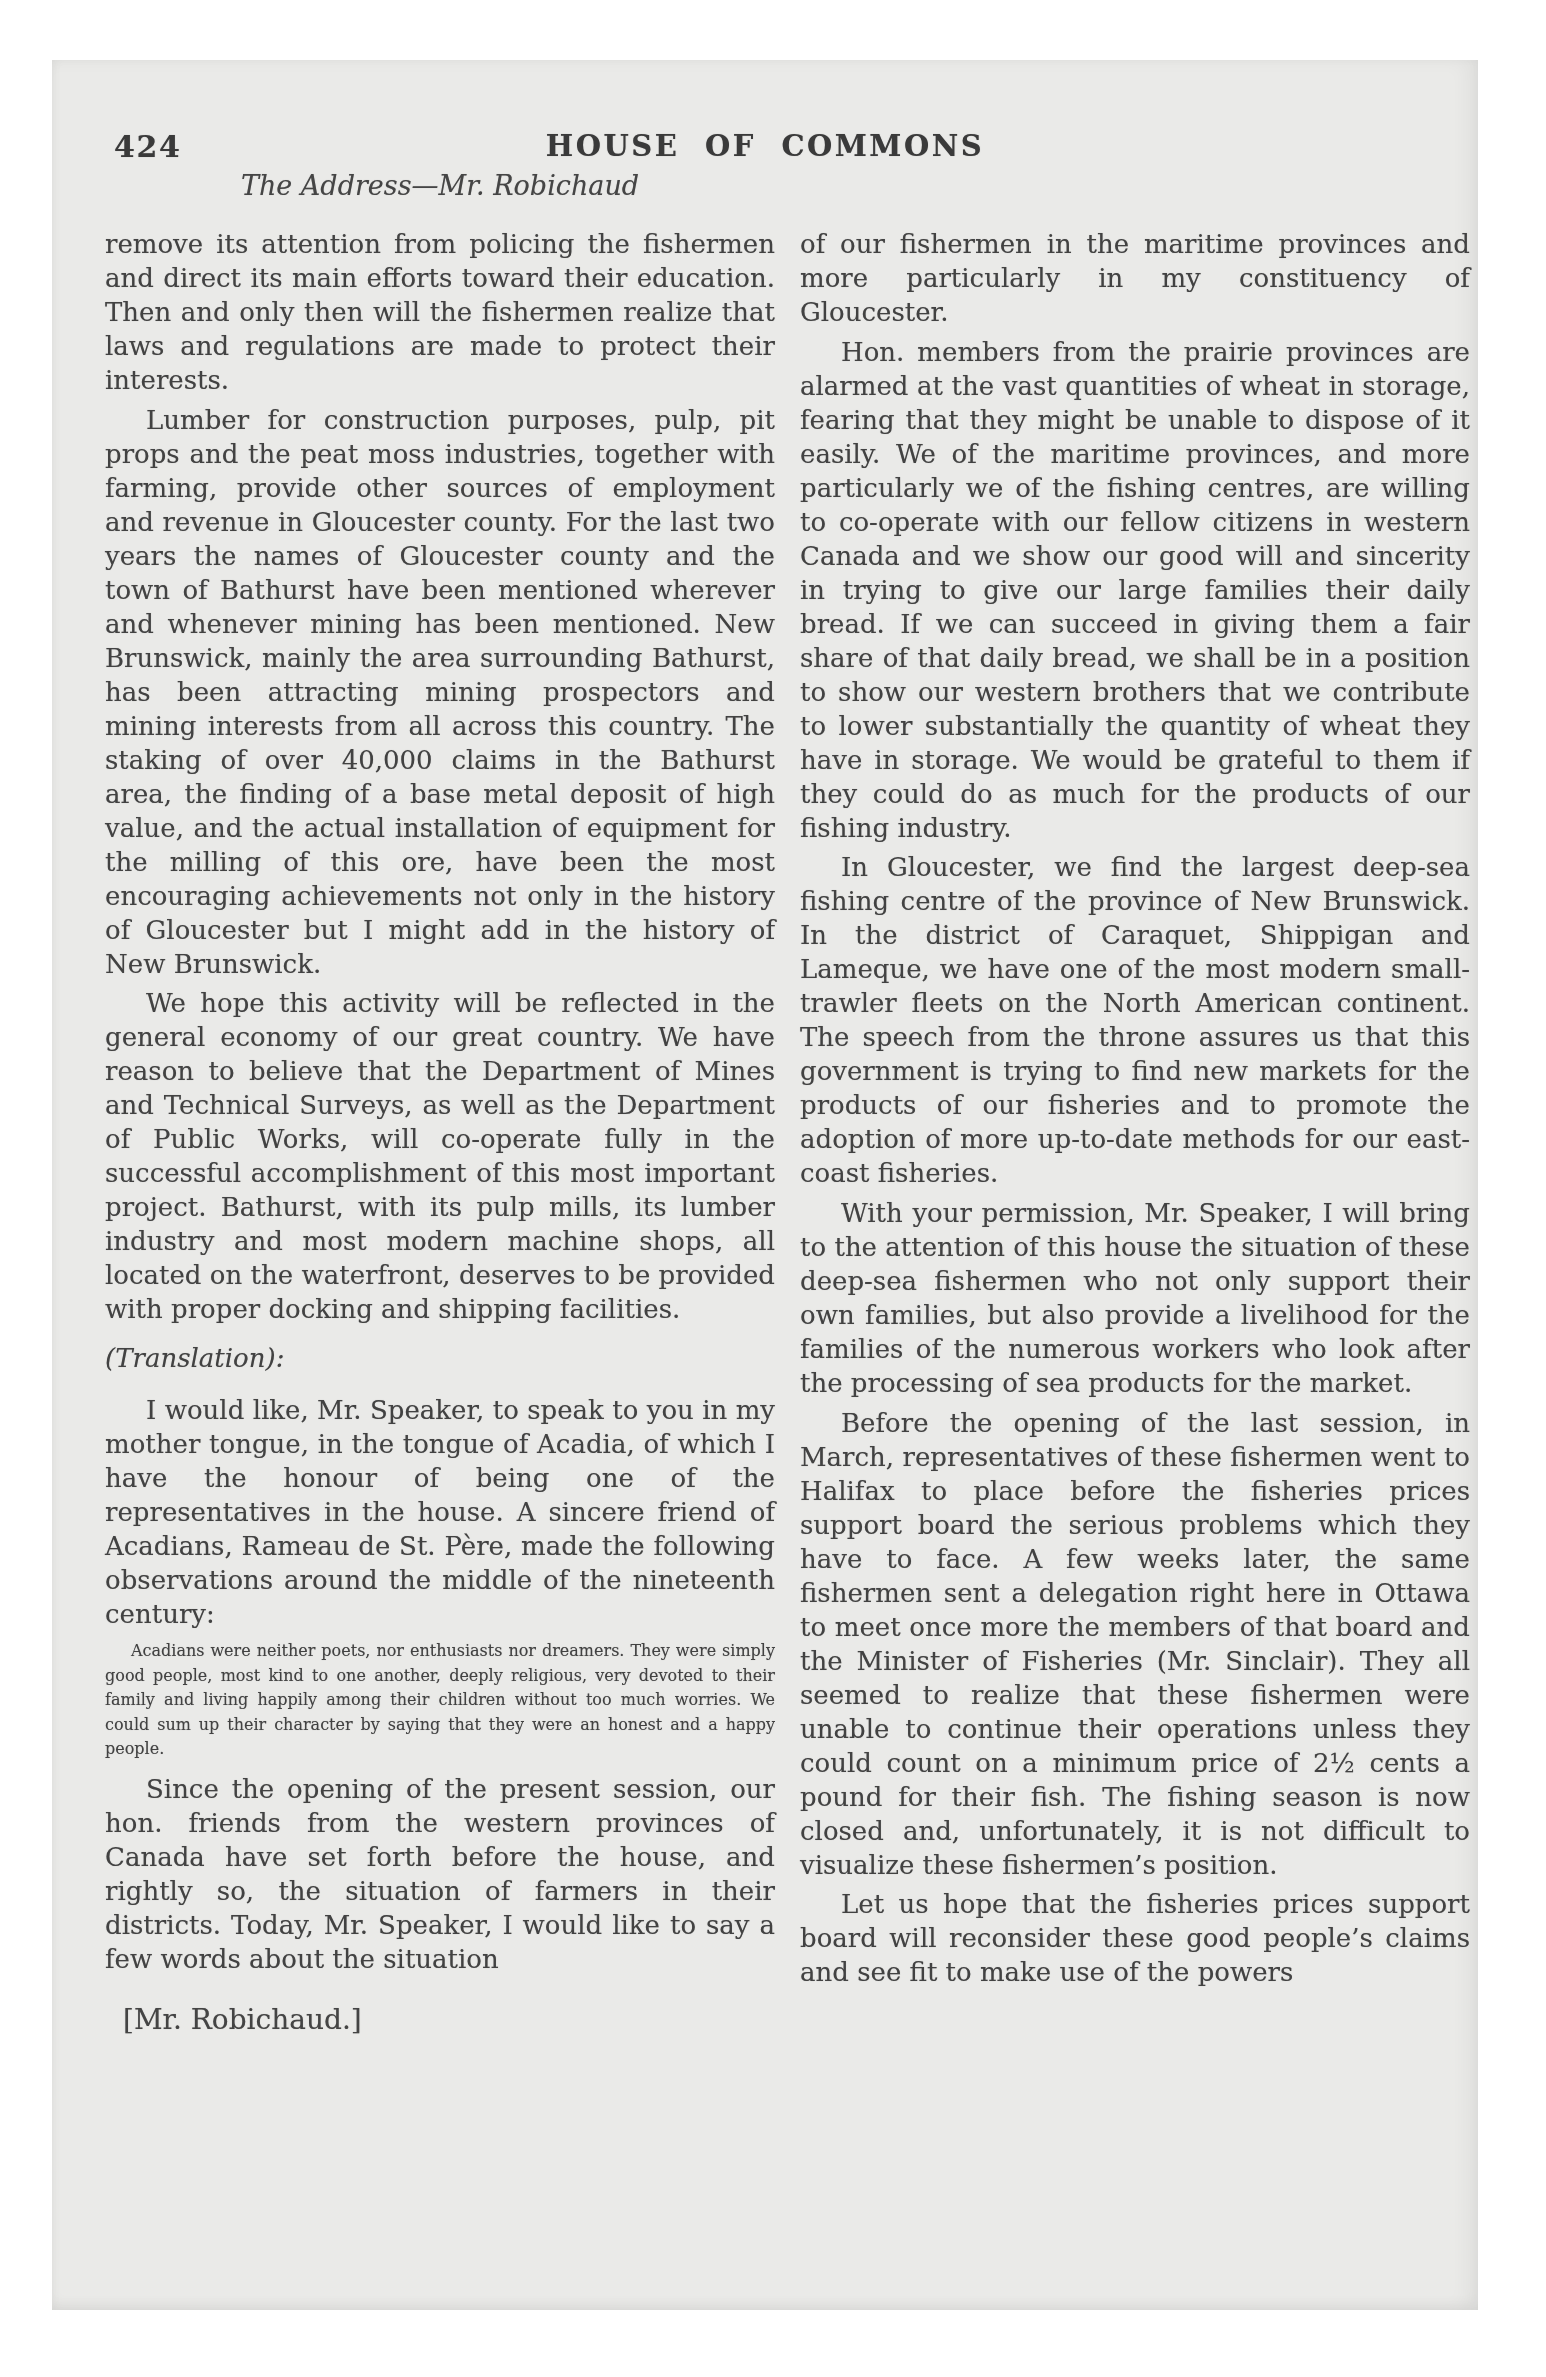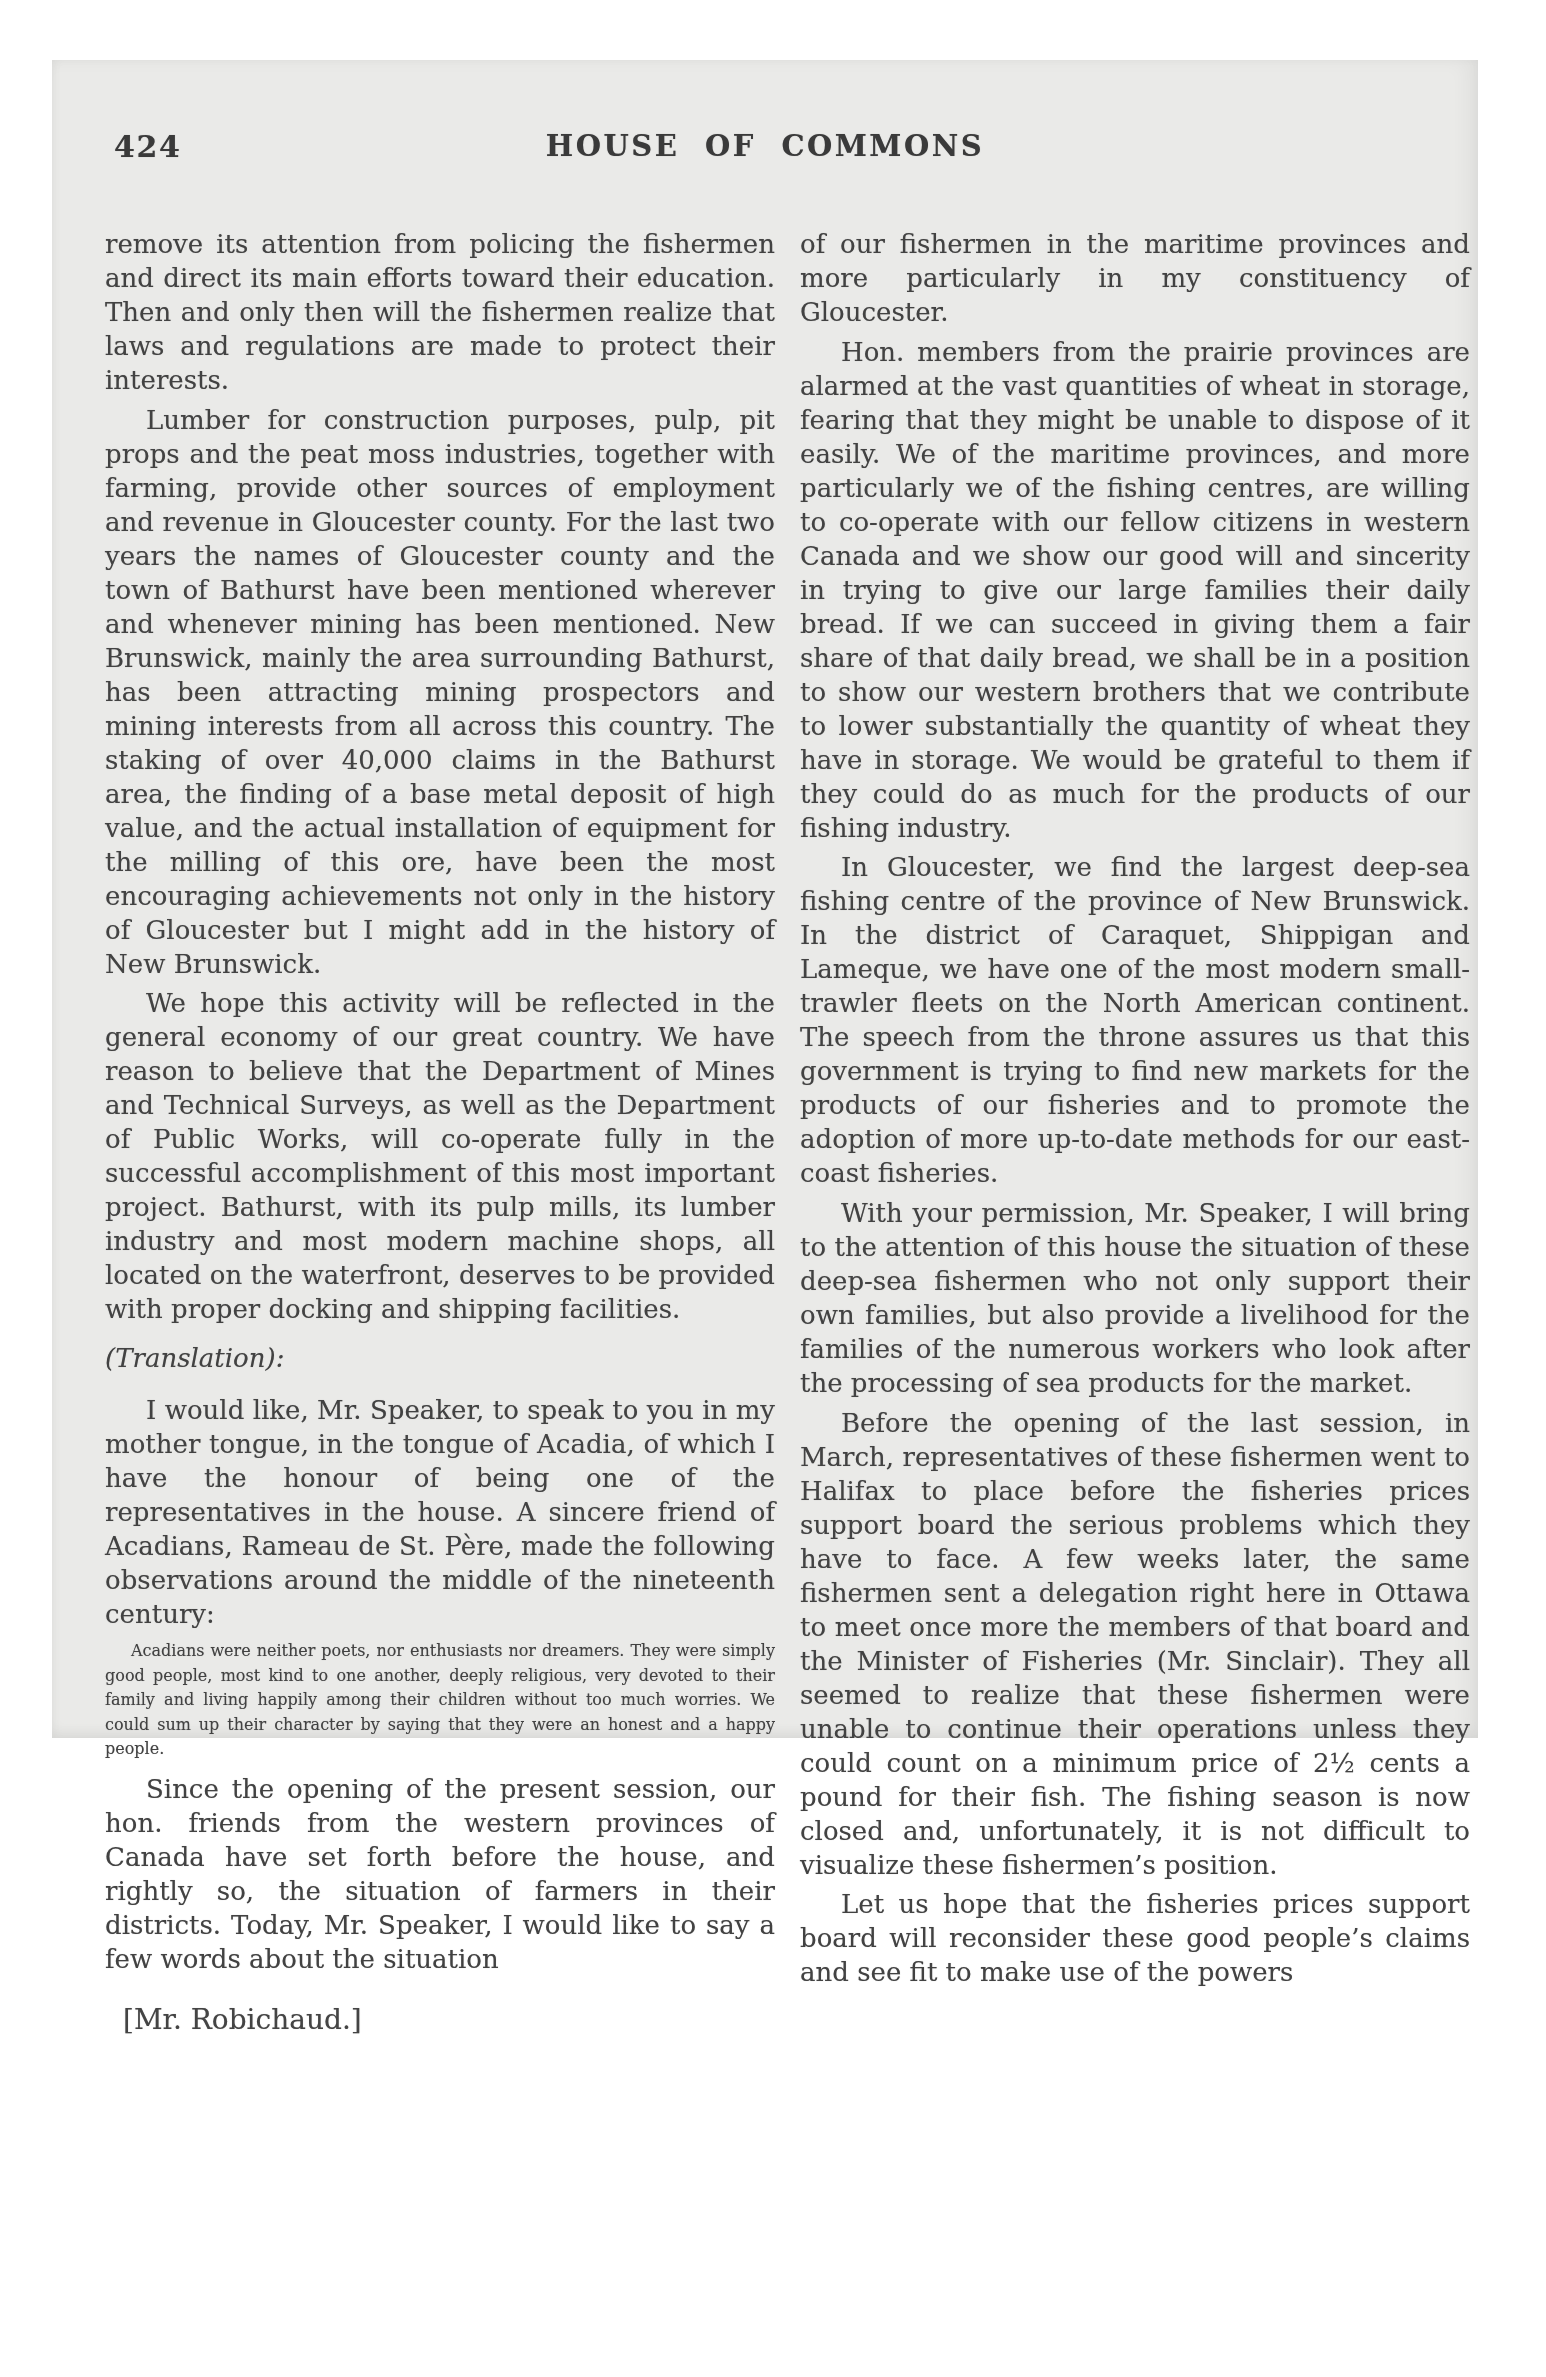--- a/index.html
+++ b/index.html
@@ -15,21 +15,21 @@
     position: relative;
     width: 1547px;
     height: 2377px;
     background: #ffffff;
   }
   .paper {
     position: absolute;
     left: 52px;
     top: 60px;
     width: 1426px;
-    height: 1678px;
+    height: 2250px;
     background: #eaeae8;
     color: #414141;
     box-shadow: inset -11.4px 0 18px rgba(0,0,0,0.045),
                 inset 0 -6.5px 11.4px rgba(0,0,0,0.045),
                 inset 3.3px 1.6px 8.2px rgba(0,0,0,0.02);
   }
   .page-number {
     position: absolute;
     left: 62px;
     top: 69px;
@@ -102,20 +102,21 @@
 </head>
 <body>
 
 <div class="scan-wrap">
   <div class="paper">
 
     <div class="page-number">424</div>
 
     <div class="page-header">HOUSE OF COMMONS</div>
 
+    <div class="page-subtitle">The Address—Mr. Robichaud</div>
 
     <div class="col col-left">
 
     <p class="para body">remove its attention from policing the fishermen and direct its main efforts toward their education. Then and only then will the fishermen realize that laws and regulations are made to protect their interests.</p>
         <p class="para body indent">Lumber for construction purposes, pulp, pit props and the peat moss industries, together with farming, provide other sources of employment and revenue in Gloucester county. For the last two years the names of Gloucester county and the town of Bathurst have been mentioned wherever and whenever mining has been mentioned. New Brunswick, mainly the area surrounding Bathurst, has been attracting mining prospectors and mining interests from all across this country. The staking of over 40,000 claims in the Bathurst area, the finding of a base metal deposit of high value, and the actual installation of equipment for the milling of this ore, have been the most encouraging achievements not only in the history of Gloucester but I might add in the history of New Brunswick.</p>
         <p class="para body indent">We hope this activity will be reflected in the general economy of our great country. We have reason to believe that the Department of Mines and Technical Surveys, as well as the Department of Public Works, will co-operate fully in the successful accomplishment of this most important project. Bathurst, with its pulp mills, its lumber industry and most modern machine shops, all located on the waterfront, deserves to be provided with proper docking and shipping facilities.</p>
         <p class="para translation">(Translation):</p>
         <p class="para body indent">I would like, Mr. Speaker, to speak to you in my mother tongue, in the tongue of Acadia, of which I have the honour of being one of the representatives in the house. A sincere friend of Acadians, Rameau de St. Père, made the following observations around the middle of the nineteenth century:</p>
         <p class="para quote indent">Acadians were neither poets, nor enthusiasts nor dreamers. They were simply good people, most kind to one another, deeply religious, very devoted to their family and living happily among their children without too much worries. We could sum up their character by saying that they were an honest and a happy people.</p>
         <p class="para body indent">Since the opening of the present session, our hon. friends from the western provinces of Canada have set forth before the house, and rightly so, the situation of farmers in their districts. Today, Mr. Speaker, I would like to say a few words about the situation</p>

